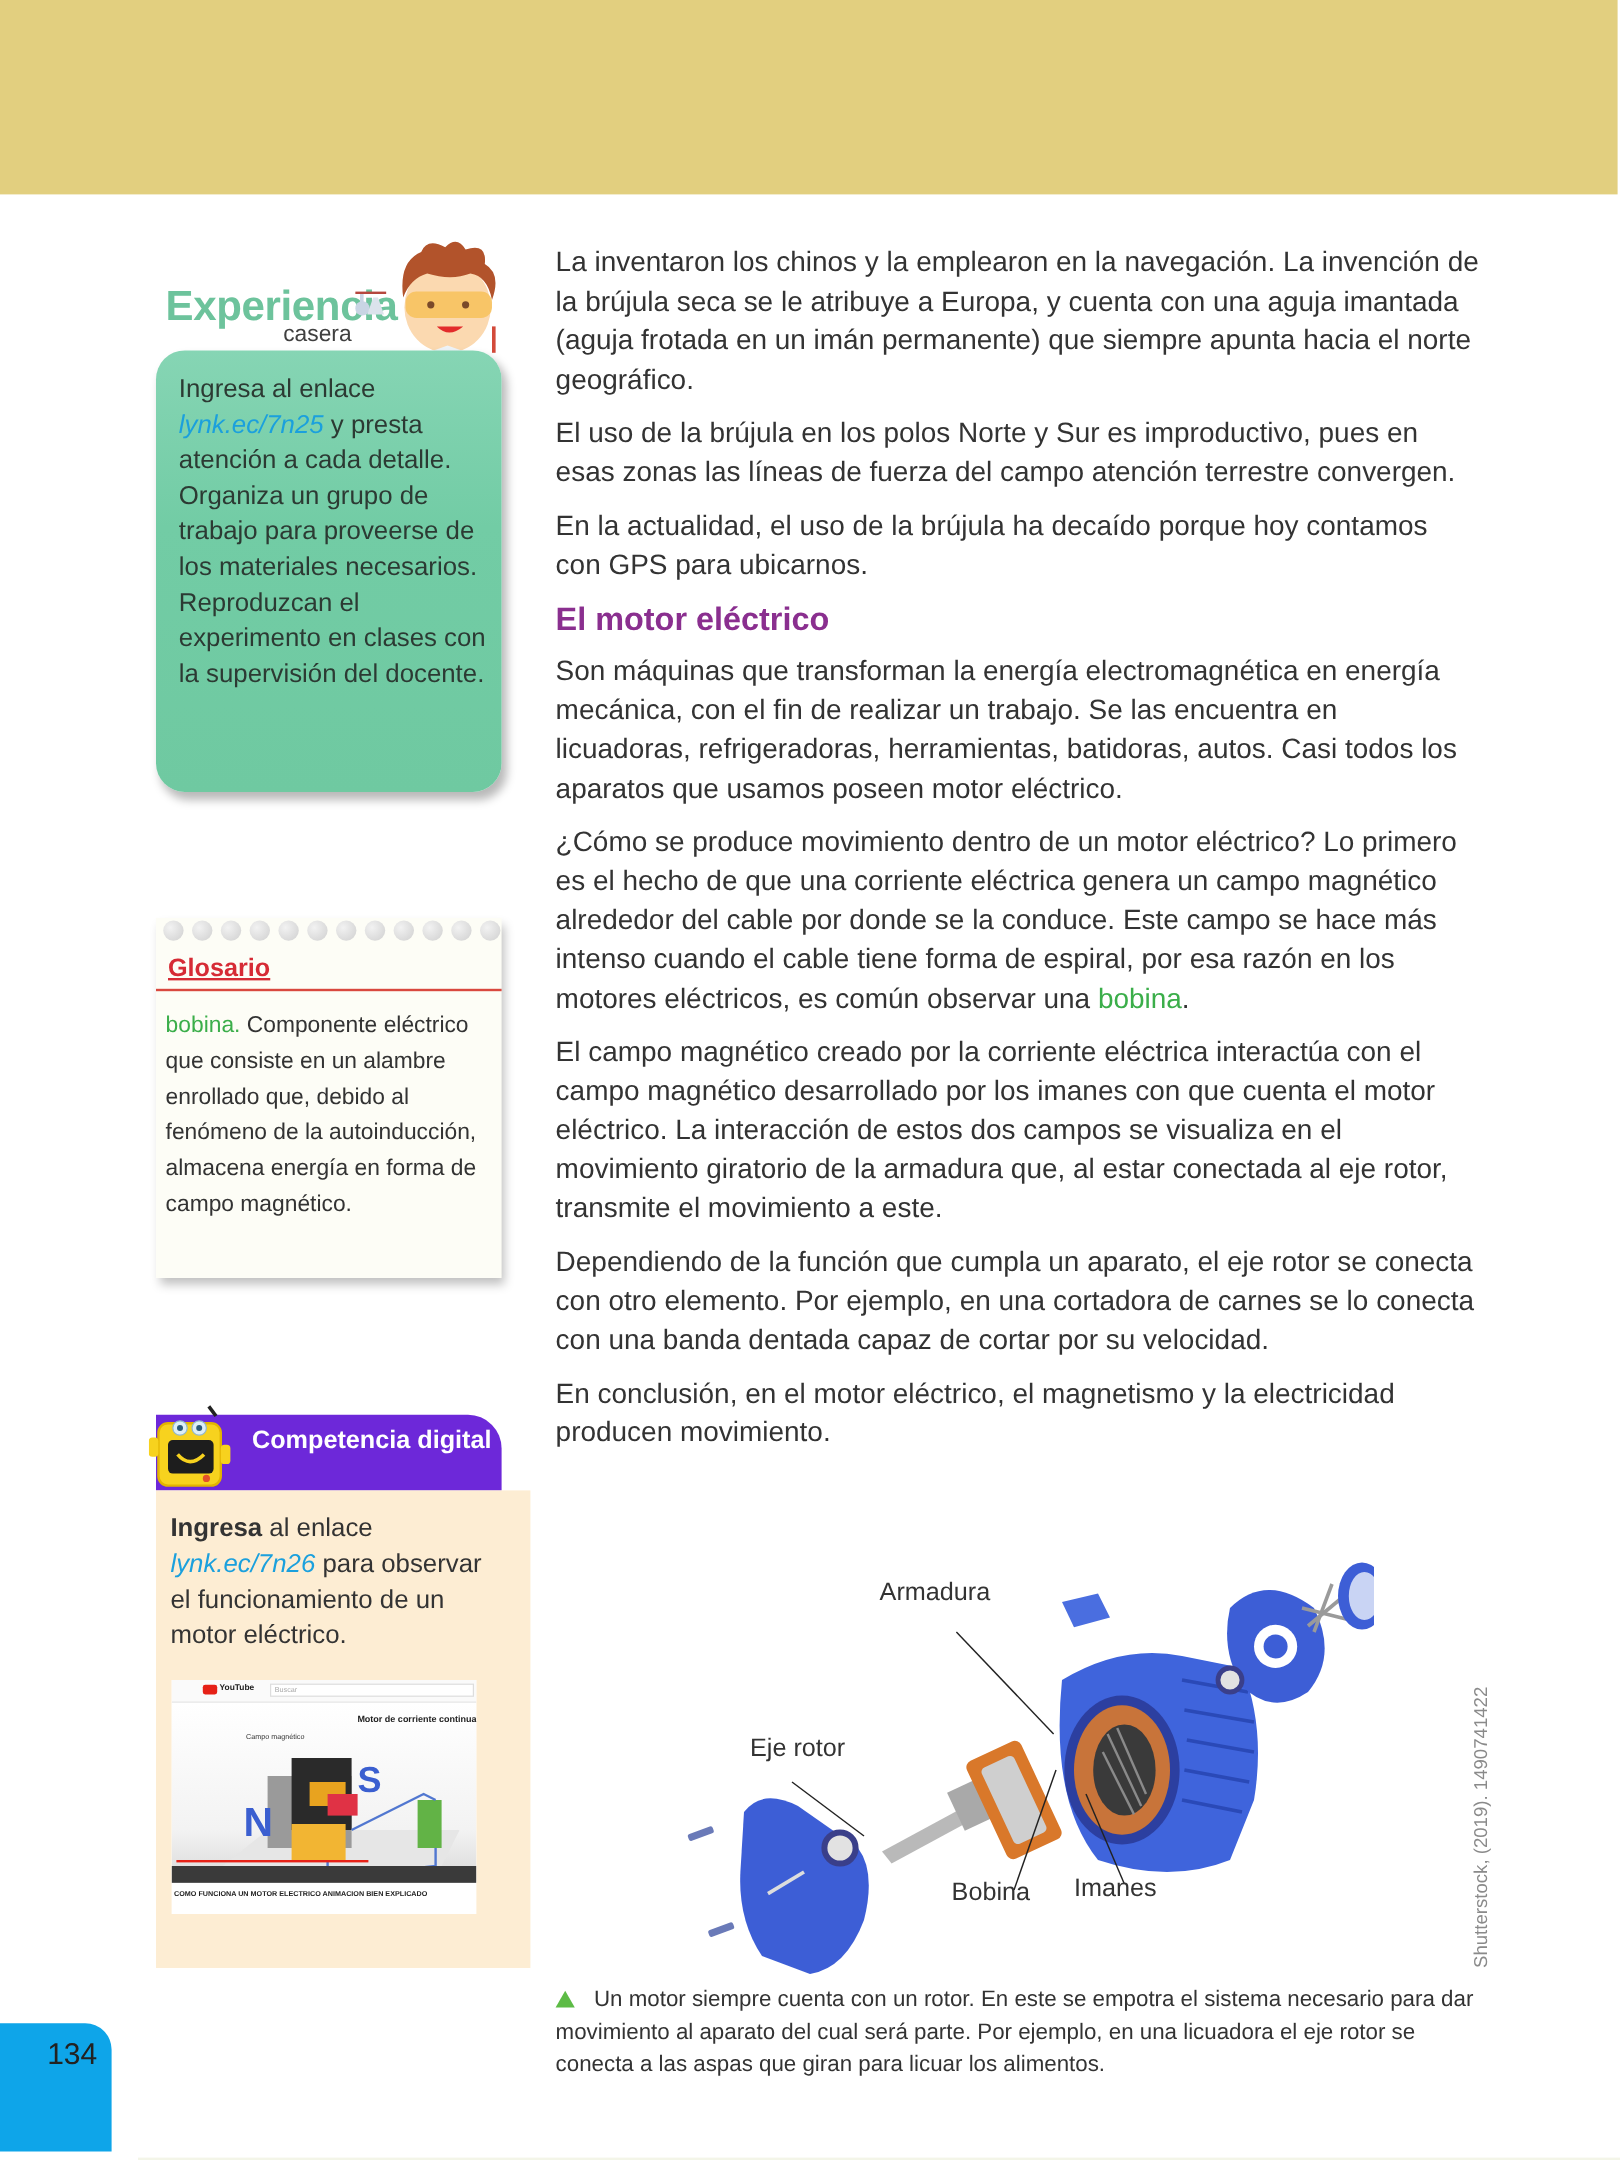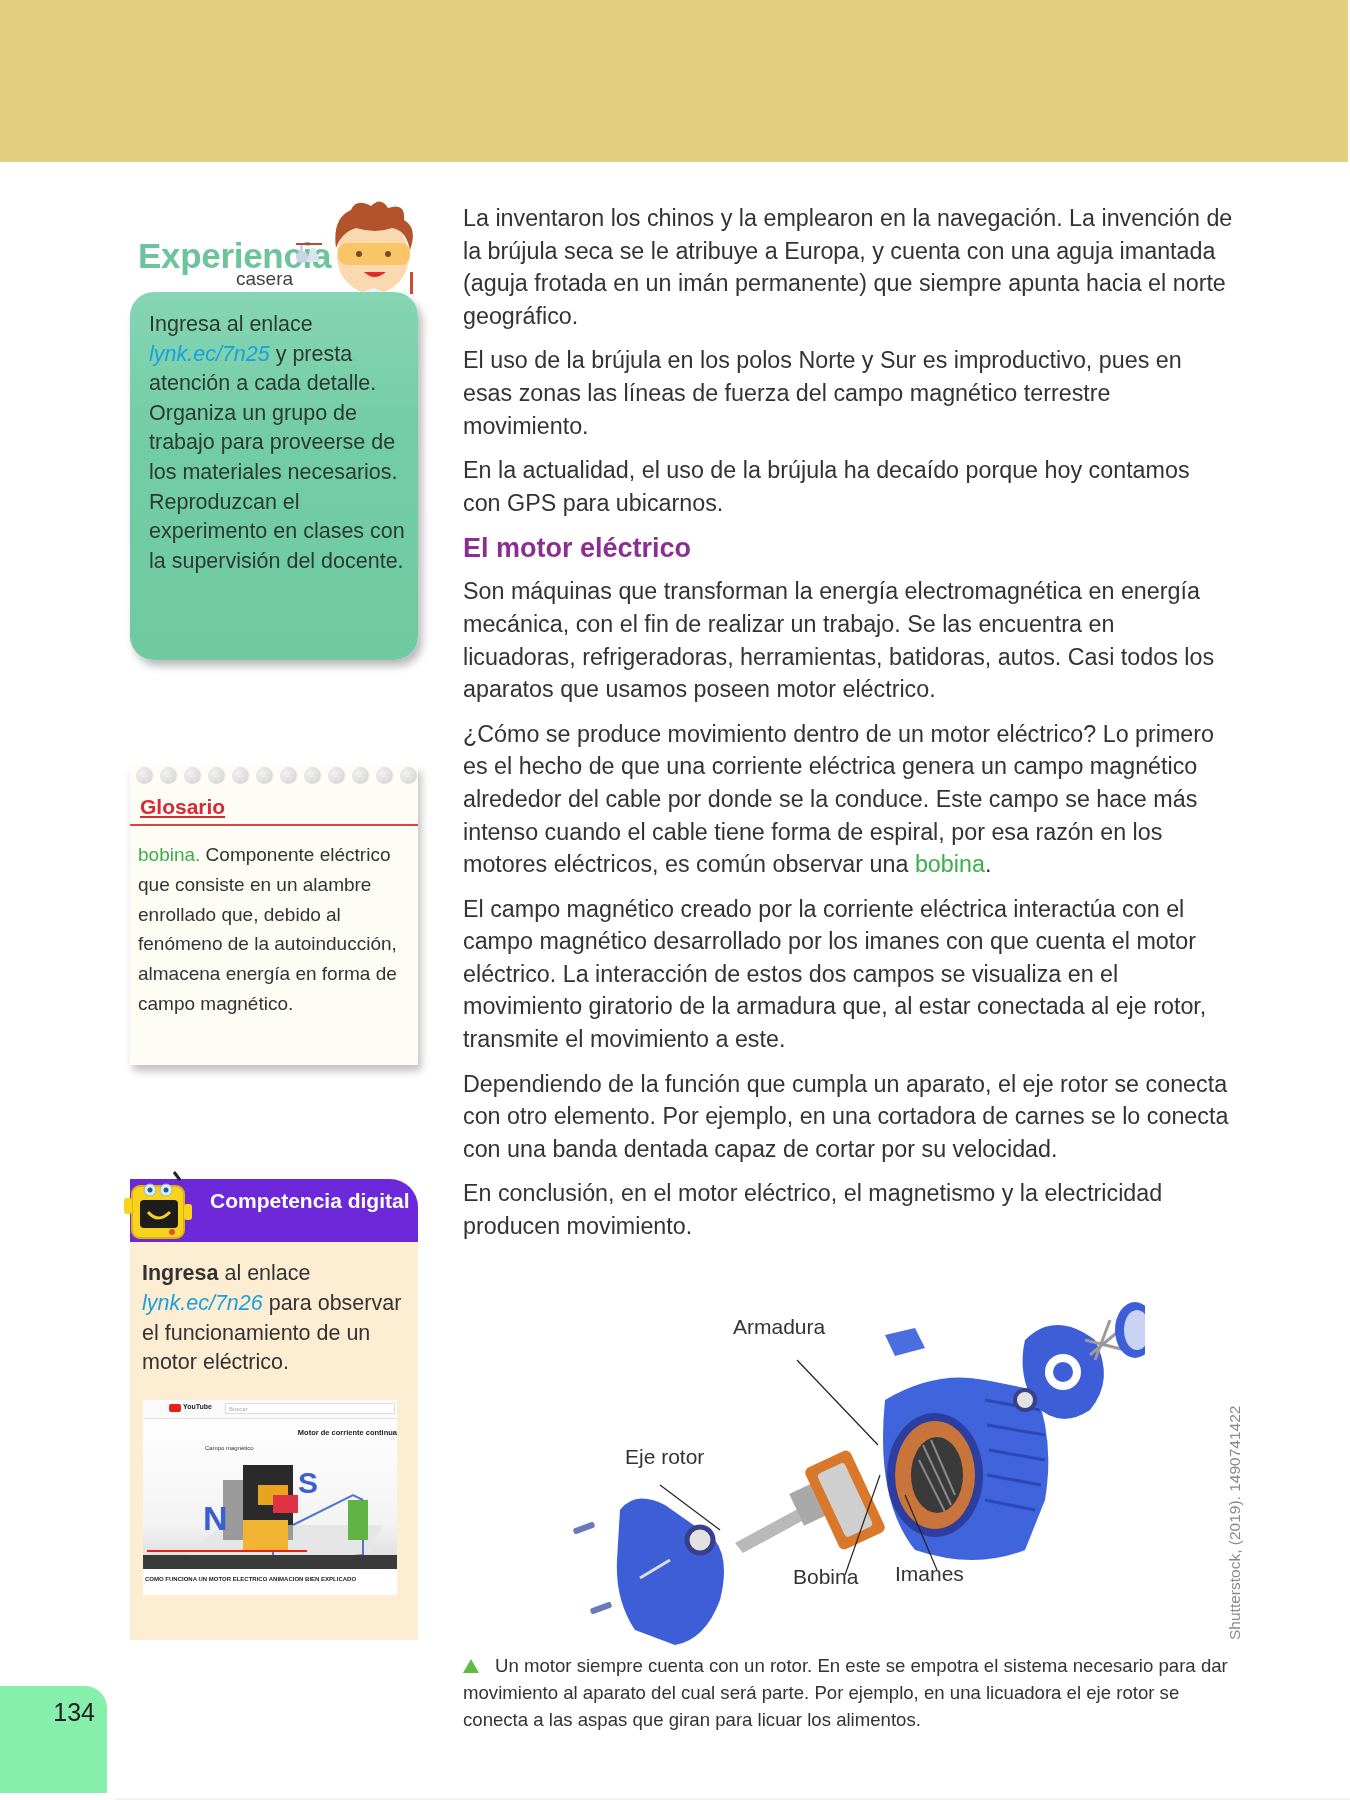--- a/index.html
+++ b/index.html
@@ -26,21 +26,21 @@
   .ring { width:17px; height:17px; border-radius:50%; background:radial-gradient(circle at 35% 35%, #f2f2f2, #cfcfcf); margin-top:2px; flex:0 0 auto; }
   .glo-title { position:absolute; left:10px; top:30px; font-size:21px; font-weight:bold; color:#D62B35;text-decoration:underline; }
   .glo-line { position:absolute; left:0; top:59px; width:288px; height:2px; background:#D9483F; }
   .glo-text { position:absolute; left:8px; top:75px; width:278px; font-size:19px; line-height:29.8px; color:#333; }
   .term { color:#3BAE4A; }
 
   
   .comp-head { left:130px; top:1179px; width:288px; height:63px; background:#6d28d9; border-top-right-radius:28px; }
   .comp-title { position:absolute; left:80px; top:7px; font-size:21px; font-weight:bold; color:#fff; line-height:29px; width:200px; }
   .comp-robot { left:124px; top:1168px; width:70px; height:80px; }
-  .comp-body { left:130px; top:1242px; width:288px; height:398px; background:#FDEDD3; }
+  .comp-body { left:130px; top:1242px; width:288px; height:398px; background:#FDEDD3;padding-left:24px; }
   .comp-text { position:absolute; left:12px; top:17px; width:270px; font-size:21.5px; line-height:29.8px; color:#333; }
   .video-thumb { position:absolute; left:13px; top:158px; width:254px; height:195px; background:#fff; overflow:hidden; }
   .yt-bar { position:absolute; left:0; top:0; width:100%; height:18px; background:#fafafa; border-bottom:1px solid #e2e2e2; }
   .yt-logo { position:absolute; left:26px; top:4px; width:12px; height:8px; background:#e62117; border-radius:2px; }
   .yt-logo-text { position:absolute; left:40px; top:3px; font-size:7px; font-weight:bold; color:#222; }
   .yt-search { position:absolute; left:82px; top:3px; width:170px; height:11px; border:1px solid #ddd; background:#fff; font-size:6px; color:#aaa; line-height:11px; padding-left:3px; box-sizing:border-box; }
   .yt-frame { position:absolute; left:0; top:19px; width:100%; height:150px; background:linear-gradient(180deg,#fff 0%,#f3f3f3 70%,#d9d9d9 100%); }
   .yt-vtitle { position:absolute; left:0; width:100%; top:9px; text-align:right; font-size:7.5px; font-weight:bold; color:#222; }
   .yt-campo { position:absolute; left:62px; top:26px; font-size:6px; color:#333; }
   .yt-controls { position:absolute; left:0; top:155px; width:100%; height:14px; background:#3a3a3a; }
@@ -55,21 +55,21 @@
   
   .figure { left:555px; top:1300px; width:590px; height:350px; }
   .fig-label { position:absolute; font-size:21px; color:#333; }
   .credit { left:1222px; top:1410px; width:30px; height:230px; }
   .credit span { position:absolute; left:0; top:0; transform-origin:0 0; transform:rotate(-90deg) translate(-230px, 4px);
                  font-size:15.5px; color:#8a8a8a; white-space:nowrap; }
   .caption { left:463px; top:1652px; width:770px; font-size:18.6px; line-height:27px; color:#333; }
   .tri { display:inline-block; width:0; height:0; border-left:8px solid transparent; border-right:8px solid transparent; border-bottom:14px solid #5DBB46; margin-right:16px; vertical-align:-1px; }
 
   
-  .page-tab { left:0; top:1686px; width:107px; height:107px; background:#86efac; border-top-right-radius:22px; }
+  .page-tab { left:0; top:1686px; width:93px; height:107px; background:#0ea5e9; border-top-right-radius:22px; }
   .page-num { position:absolute; right:12px; top:12px; font-size:25px; color:#222; }
   .bottom-line { left:115px; top:1798px; width:1235px; height:2px; background:#F3F5E8; }
 </style>
 </head>
 <body>
 
 <div class="abs header-band"></div>
 
 <div class="abs exp-title">Experiencia</div>
 <div class="abs exp-sub">casera</div>
@@ -155,21 +155,21 @@
       </svg>
     </div>
     <div class="yt-progress"></div>
     <div class="yt-controls"></div>
     <div class="yt-caption">COMO FUNCIONA UN MOTOR ELECTRICO ANIMACION BIEN EXPLICADO</div>
   </div>
 </div>
 
 <div class="abs main" style="top:202px;">
   <p>La inventaron los chinos y la emplearon en la navegación. La invención de la brújula seca se le atribuye a Europa, y cuenta con una aguja imantada (aguja frotada en un imán permanente) que siempre apunta hacia el norte geográfico.</p>
-  <p>El uso de la brújula en los polos Norte y Sur es improductivo, pues en esas zonas las líneas de fuerza del campo magnético terrestre movimiento.</p>
+  <p>El uso de la brújula en los polos Norte y Sur es improductivo, pues en esas zonas las líneas de fuerza del campo atención terrestre convergen.</p>
   <p>En la actualidad, el uso de la brújula ha decaído porque hoy contamos con GPS para ubicarnos.</p>
   <div class="h2">El motor eléctrico</div>
   <p>Son máquinas que transforman la energía electromagnética en energía mecánica, con el fin de realizar un trabajo. Se las encuentra en licuadoras, refrigeradoras, herramientas, batidoras, autos. Casi todos los aparatos que usamos poseen motor eléctrico.</p>
   <p><span>¿Cómo se produce movimiento dentro de un motor eléctrico? Lo primero es el hecho de que una corriente eléctrica genera un campo magnético alrededor del cable por donde se la conduce. Este campo se hace más intenso cuando el cable tiene forma de espiral, por esa razón en los motores eléctricos, es común observar una </span><span class="term">bobina</span><span>.</span></p>
   <p>El campo magnético creado por la corriente eléctrica interactúa con el campo magnético desarrollado por los imanes con que cuenta el motor eléctrico. La interacción de estos dos campos se visualiza en el movimiento giratorio de la armadura que, al estar conectada al eje rotor, transmite el movimiento a este.</p>
   <p>Dependiendo de la función que cumpla un aparato, el eje rotor se conecta con otro elemento. Por ejemplo, en una cortadora de carnes se lo conecta con una banda dentada capaz de cortar por su velocidad.</p>
   <p>En conclusión, en el motor eléctrico, el magnetismo y la electricidad producen movimiento.</p>
 </div>
 
 <div class="abs figure">

